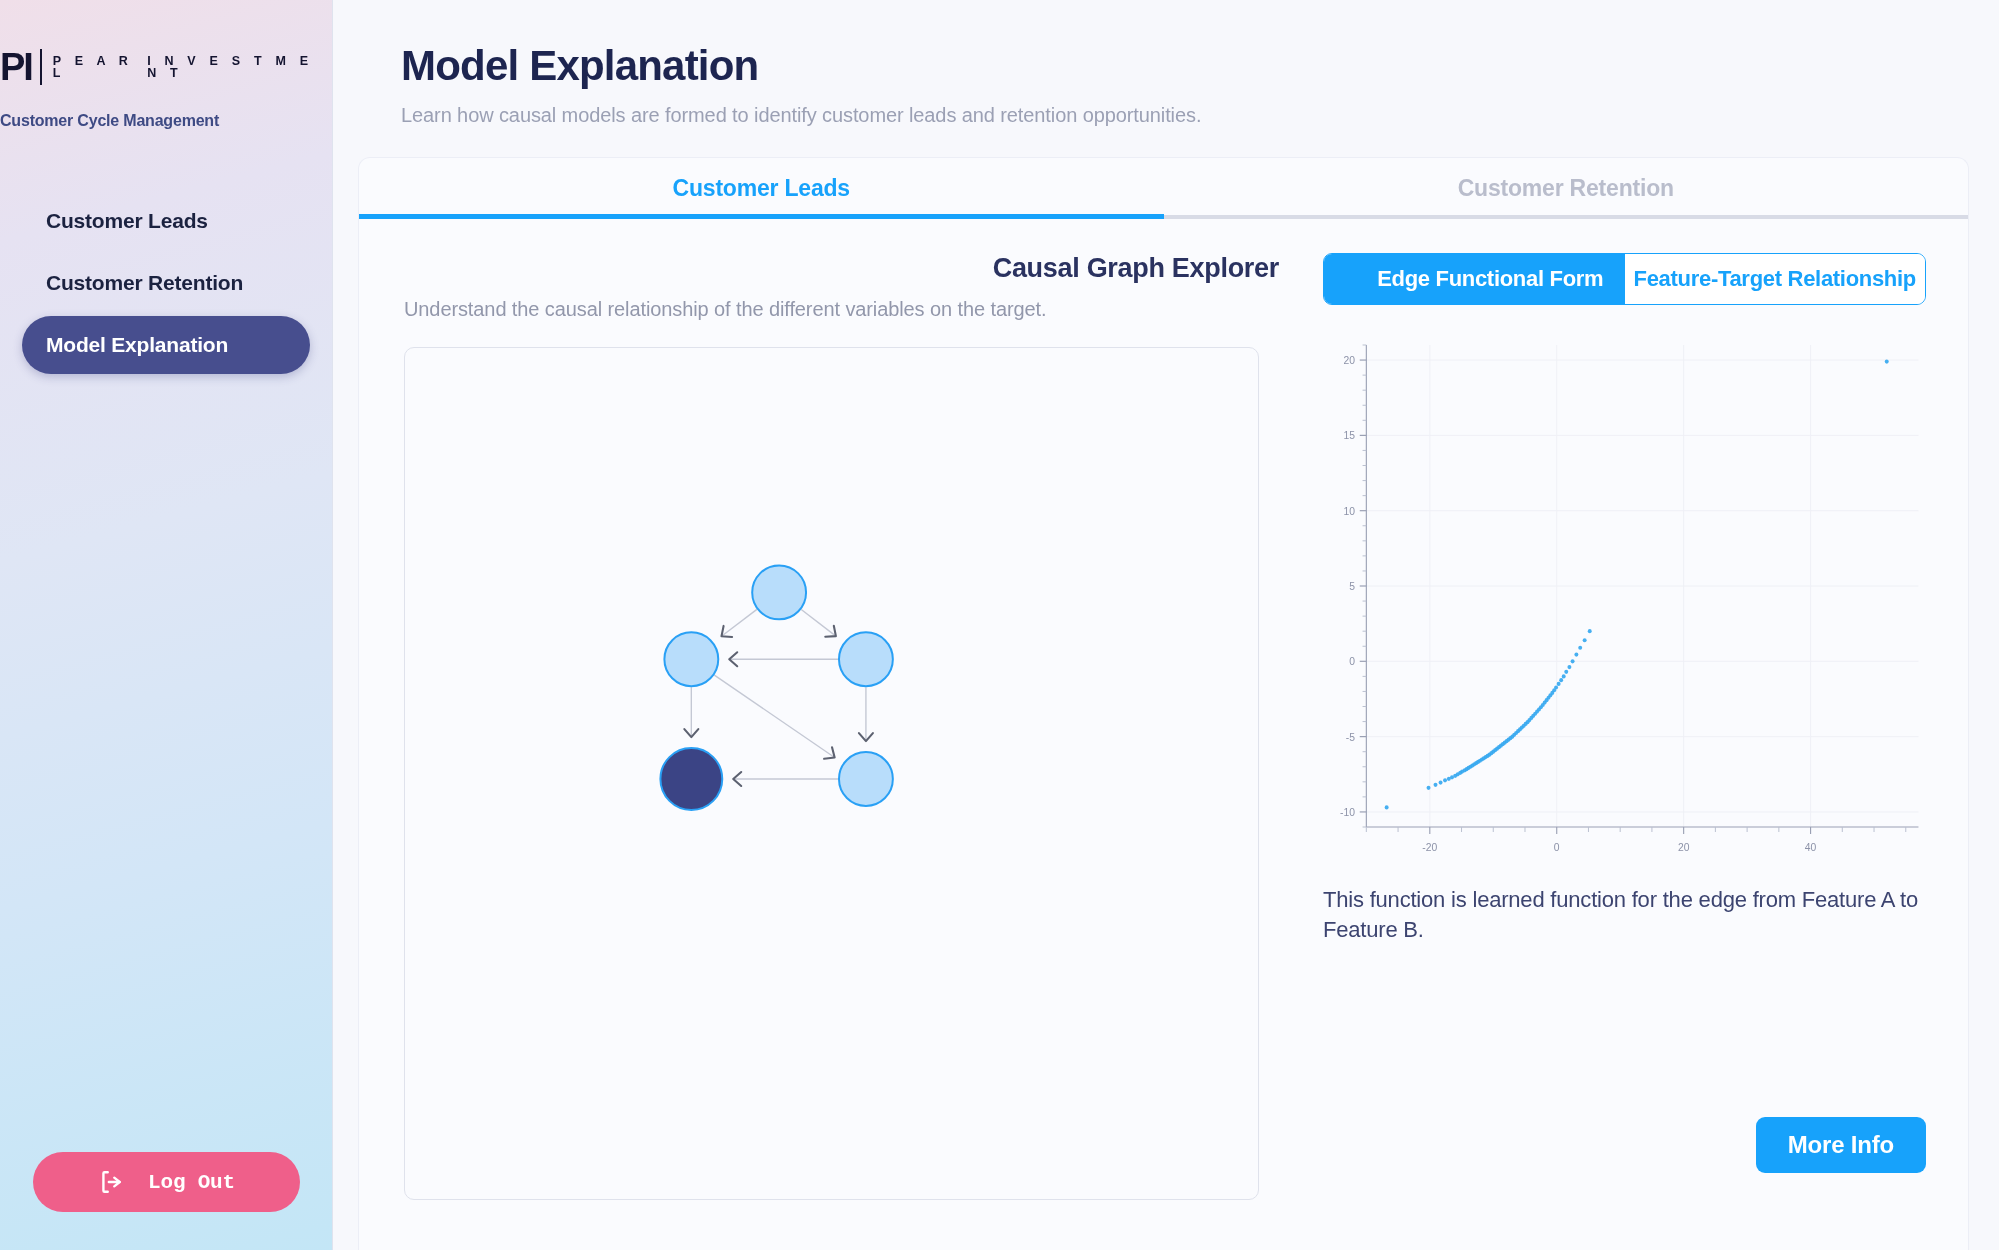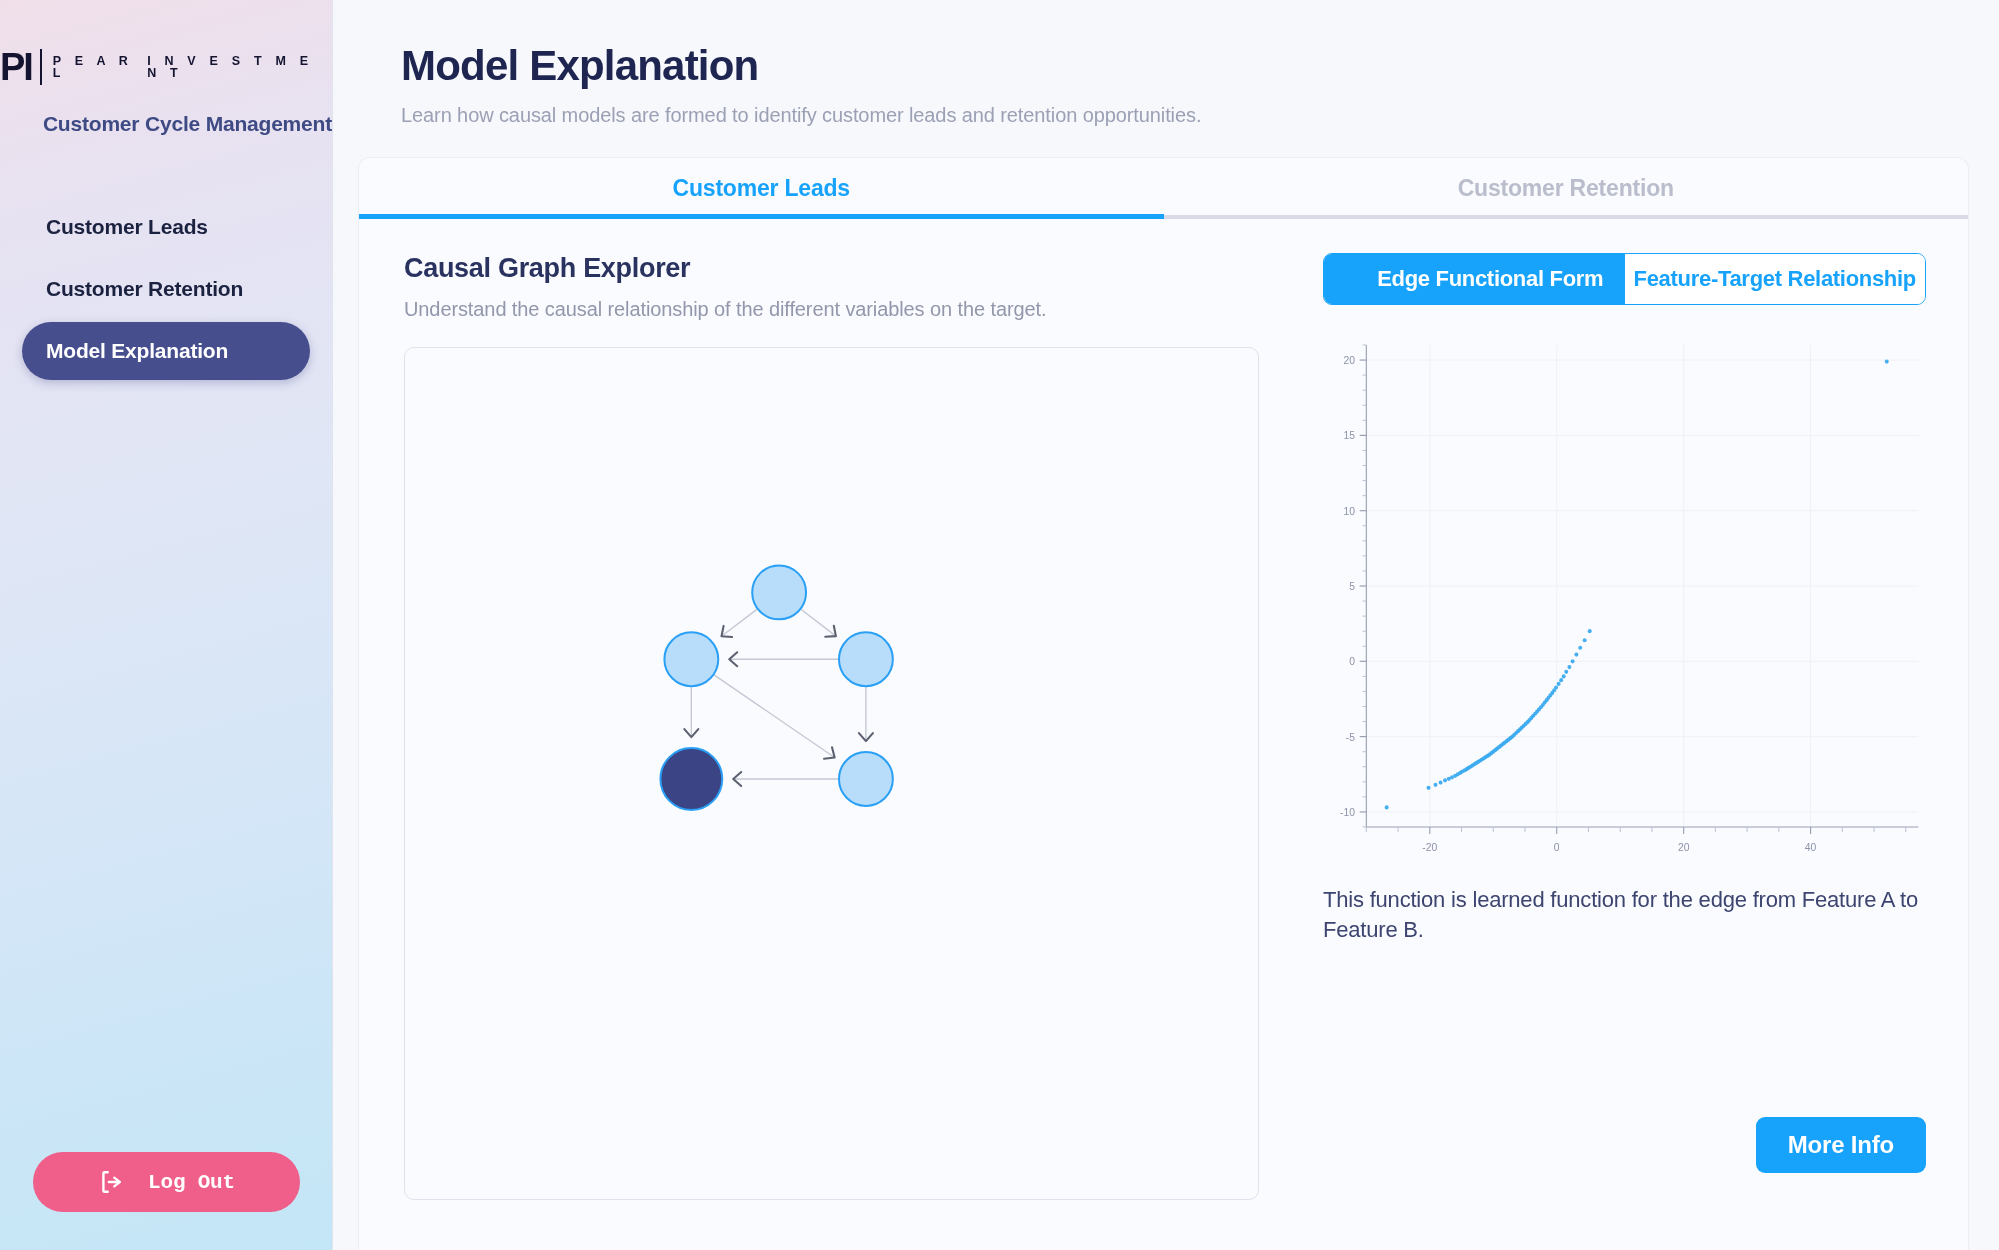--- a/index.html
+++ b/index.html
@@ -55,22 +55,22 @@
   .logo-word {
     font-size: 12.5px;
     font-weight: bold;
     letter-spacing: 5.2px;
     color: #141430;
     line-height: 1;
   }
 
   #sidebar-subtitle {
     margin-top: 26px;
-    text-align: right;
-    font-size: 21px;
+    text-align: left;
+    font-size: 16px;
     font-weight: bold;
     color: #3e4a84;
     letter-spacing: -0.2px;
   }
 
   #sidebar-nav {
     margin-top: 62px;
     padding: 0 22px;
     display: flex;
     flex-direction: column;
@@ -183,20 +183,21 @@
 
   
   #graph-col {
     flex: 0 0 920px;
     padding-left: 45px;
   }
   #graph-title {
     font-size: 27px;
     color: #2a3260;
     letter-spacing: -0.3px;
+    text-align: right;
   }
   #graph-subtitle {
     margin-top: 14px;
     font-size: 20px;
     color: #9297ab;
     letter-spacing: -0.1px;
   }
   #graph-canvas {
     margin-top: 26px;
     width: 855px;

